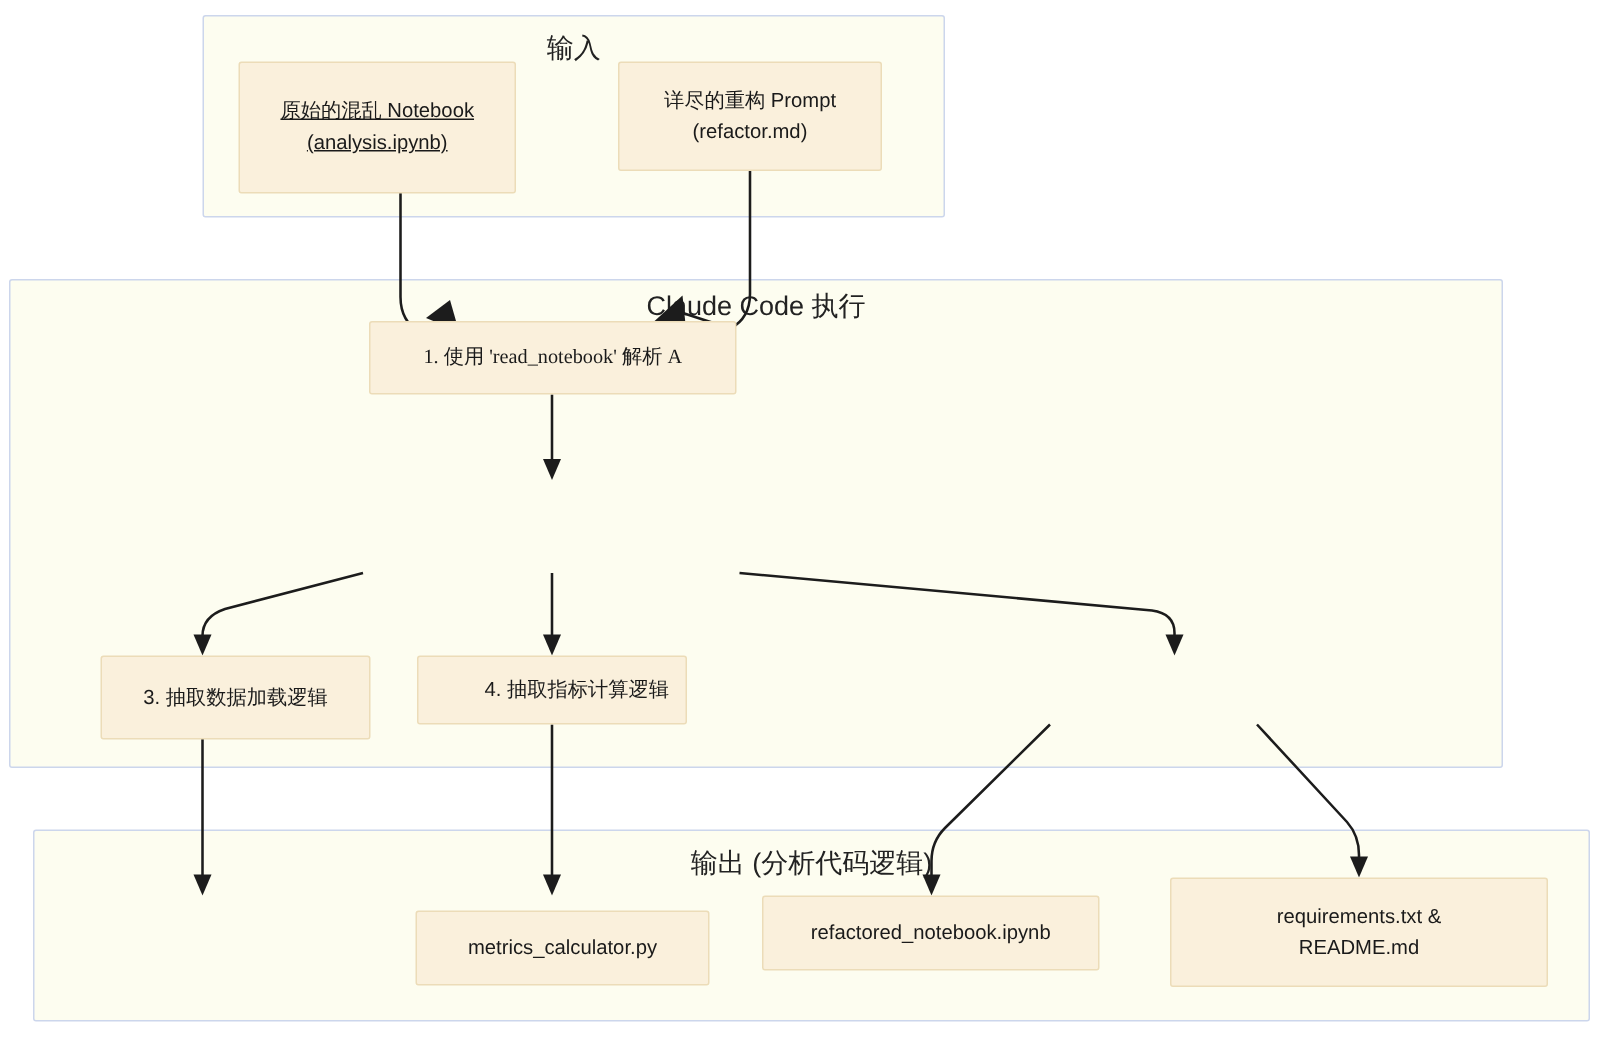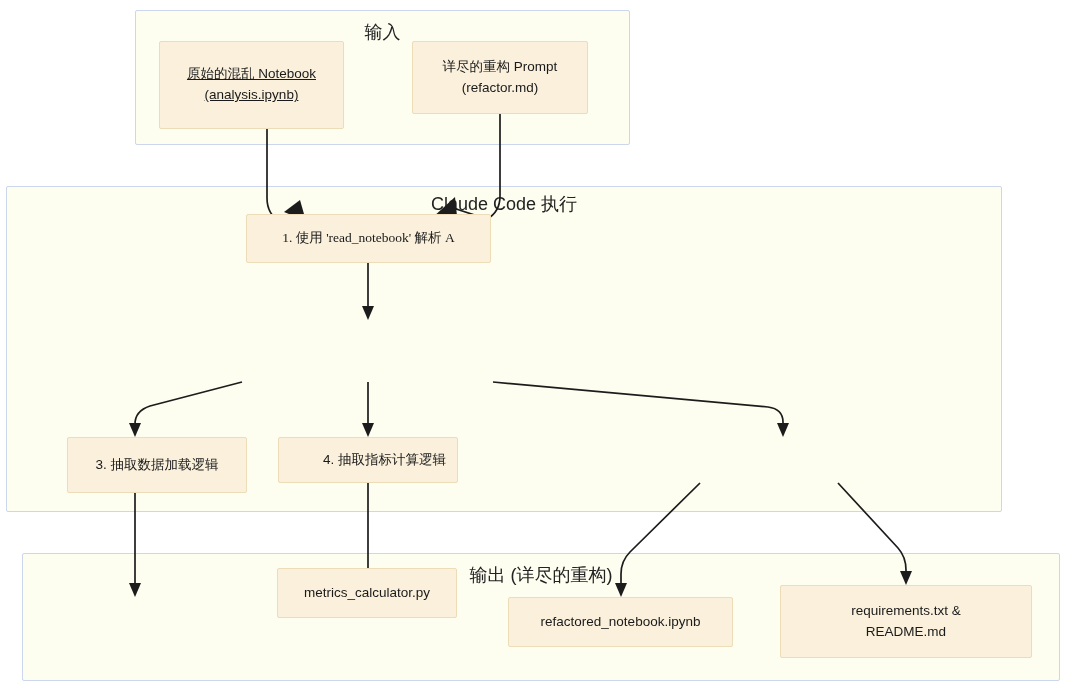--- a/index.html
+++ b/index.html
@@ -76,21 +76,21 @@
 
 <div id="canvas">
 
   <div class="subgraph" id="sg-input" style="left: 135px; top: 10px; width: 495px; height: 135px;"></div>
   <div class="subgraph-label" id="sg-input-label" style="left: 382.5px; top: 22px; transform: translateX(-50%);">输入</div>
 
   <div class="subgraph" id="sg-claude" style="left: 6px; top: 186px; width: 996px; height: 326px;"></div>
   <div class="subgraph-label" id="sg-claude-label" style="left: 504px; top: 194px; transform: translateX(-50%);">Claude Code 执行</div>
 
   <div class="subgraph" id="sg-output" style="left: 22px; top: 553px; width: 1038px; height: 128px;"></div>
-  <div class="subgraph-label" id="sg-output-label" style="left: 541px; top: 565px; transform: translateX(-50%);">输出 (详尽的重构)</div>
+  <div class="subgraph-label" id="sg-output-label" style="left: 541px; top: 565px; transform: translateX(-50%);">输出 (分析代码逻辑)</div>
 
   <svg id="edges" viewBox="0 0 1080 694">
 
     <path d="M 267,114 L 267,198 Q 267,214 280,222 L 300,209"></path>
     <polygon points="306,221 284,212 300,200"></polygon>
 
     <path d="M 500,114 L 500,196 Q 500,212 487,219 L 447,206"></path>
     <polygon points="432,218 455,197 457,216"></polygon>
 
     <path d="M 368,263 L 368,310"></path>
@@ -128,21 +128,21 @@
   </div>
   <div class="node" id="node-C" style="left: 246px; top: 214px; width: 245px; height: 49px; font-family: Liberation Serif, serif;">
     <span class="node-text">1. 使用 'read_notebook' 解析 A</span>
   </div>
   <div class="node" id="node-E" style="left: 45px; top: 437px; width: 180px; height: 56px; margin-left: 22px;">
     <span class="node-text">3. 抽取数据加载逻辑</span>
   </div>
   <div class="node" id="node-F" style="left: 278px; top: 437px; width: 180px; height: 46px; padding-left: 39px;">
     <span class="node-text">4. 抽取指标计算逻辑</span>
   </div>
-  <div class="node" id="node-I" style="left: 277px; top: 568px; width: 180px; height: 50px;">
+  <div class="node" id="node-I" style="left: 277px; top: 607px; width: 196px; height: 50px;">
     <span class="node-text">metrics_calculator.py</span>
   </div>
   <div class="node" id="node-J" style="left: 508px; top: 597px; width: 225px; height: 50px;">
     <span class="node-text">refactored_notebook.ipynb</span>
   </div>
   <div class="node" id="node-K" style="left: 780px; top: 585px; width: 252px; height: 73px;">
     <span class="node-text">requirements.txt &amp;
 README.md</span>
   </div>
 

